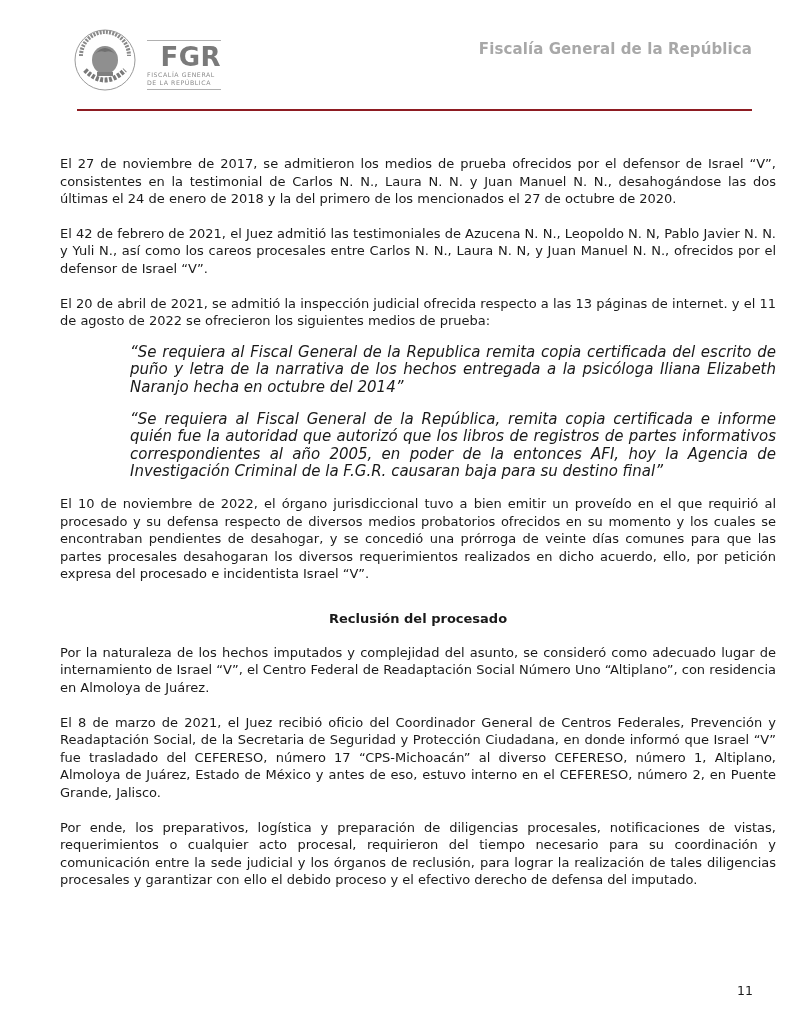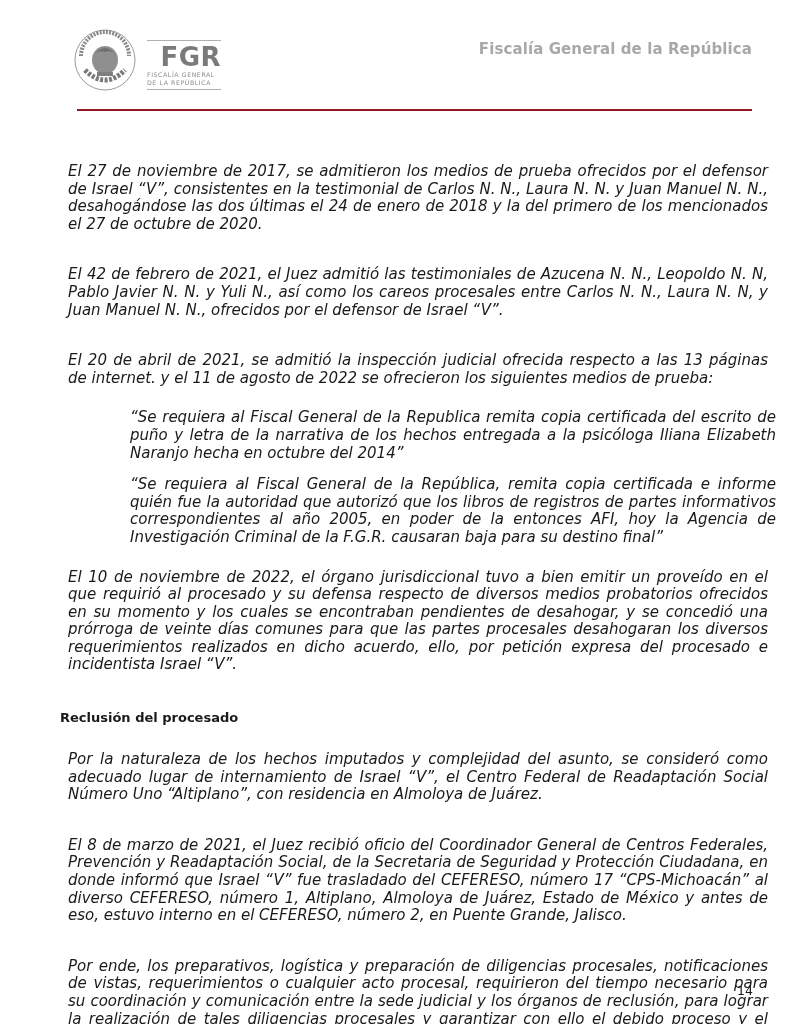--- a/index.html
+++ b/index.html
@@ -10,25 +10,25 @@
     .fgr-block { position: absolute; left: 147px; top: 40px; width: 74px; }
     .fgr-rule { height: 1px; background: #b0b0b0; width: 74px; }
     .fgr-title { font-family: "DejaVu Sans", sans-serif; font-weight: bold; font-size: 26px; color: #7a7a7a;
                  letter-spacing: 0.5px; line-height: 28px; margin-top: 2px; text-align: right; }
     .fgr-sub { font-family: "DejaVu Sans", sans-serif; font-size: 6.2px; color: #8a8a8a; letter-spacing: 0.6px; line-height: 8px; }
     .header-title { position: absolute; right: 41px; top: 40px; font-family: "DejaVu Sans", sans-serif;
                     font-size: 15px; color: #a8a8a8; font-weight: bold; letter-spacing: 0.1px; }
     .header-line { position: absolute; left: 77px; top: 109px; width: 675px; height: 2px; background: #8e1c22; }
 
     .content { position: absolute; left: 60px; top: 155px; width: 716px; }
-    p.par { margin: 8px; font-size: 15px; line-height: 17.6px; text-align: justify; font-style: italic; }
+    p.par { margin: 0; font-size: 13px; line-height: 17.6px; text-align: justify; }
     p.quote { margin: 0 0 0 70px; font-size: 15px; line-height: 17.6px; font-style: italic; text-align: justify; }
     .gap1 { height: 17px; }
     .gap-q { height: 14px; }
-    h2.section { margin: 0; font-size: 13px; font-weight: bold; text-align: left; line-height: 18px; }
+    h2.section { margin: 0; font-size: 13px; font-weight: bold; text-align: center; line-height: 18px; }
     .page-number { position: absolute; left: 737px; top: 983px; font-family: "DejaVu Sans", sans-serif;
                    font-size: 12.5px; color: #1a1a1a; }
   </style>
 </head>
 <body>
 
 <div class="header">
   <svg class="seal" viewBox="0 0 64 68">
     <circle cx="32" cy="34" r="30" fill="none" stroke="#9a9a9a" stroke-width="1"></circle>
     <path d="M8 30 A24 24 0 0 1 56 30" fill="none" stroke="#8a8a8a" stroke-width="4" stroke-dasharray="2 1.2"></path>
@@ -63,13 +63,13 @@
   <div style="height:27px"></div>
   <h2 class="section">Reclusión del procesado</h2>
   <div style="height:16px"></div>
   <p class="par">Por la naturaleza de los hechos imputados y complejidad del asunto, se consideró como adecuado lugar de internamiento de Israel “V”, el Centro Federal de Readaptación Social Número Uno “Altiplano”, con residencia en Almoloya de Juárez.</p>
   <div class="gap1"></div>
   <p class="par">El 8 de marzo de 2021, el Juez recibió oficio del Coordinador General de Centros Federales, Prevención y Readaptación Social, de la Secretaria de Seguridad y Protección Ciudadana, en donde informó que Israel “V” fue trasladado del CEFERESO, número 17 “CPS-Michoacán” al diverso CEFERESO, número 1, Altiplano, Almoloya de Juárez, Estado de México y antes de eso, estuvo interno en el CEFERESO, número 2, en Puente Grande, Jalisco.</p>
   <div class="gap1"></div>
   <p class="par">Por ende, los preparativos, logística y preparación de diligencias procesales, notificaciones de vistas, requerimientos o cualquier acto procesal, requirieron del tiempo necesario para su coordinación y comunicación entre la sede judicial y los órganos de reclusión, para lograr la realización de tales diligencias procesales y garantizar con ello el debido proceso y el efectivo derecho de defensa del imputado.</p>
 </div>
 
-<div class="page-number">14</div>
+<div class="page-number">11</div>
 
 </body></html>

